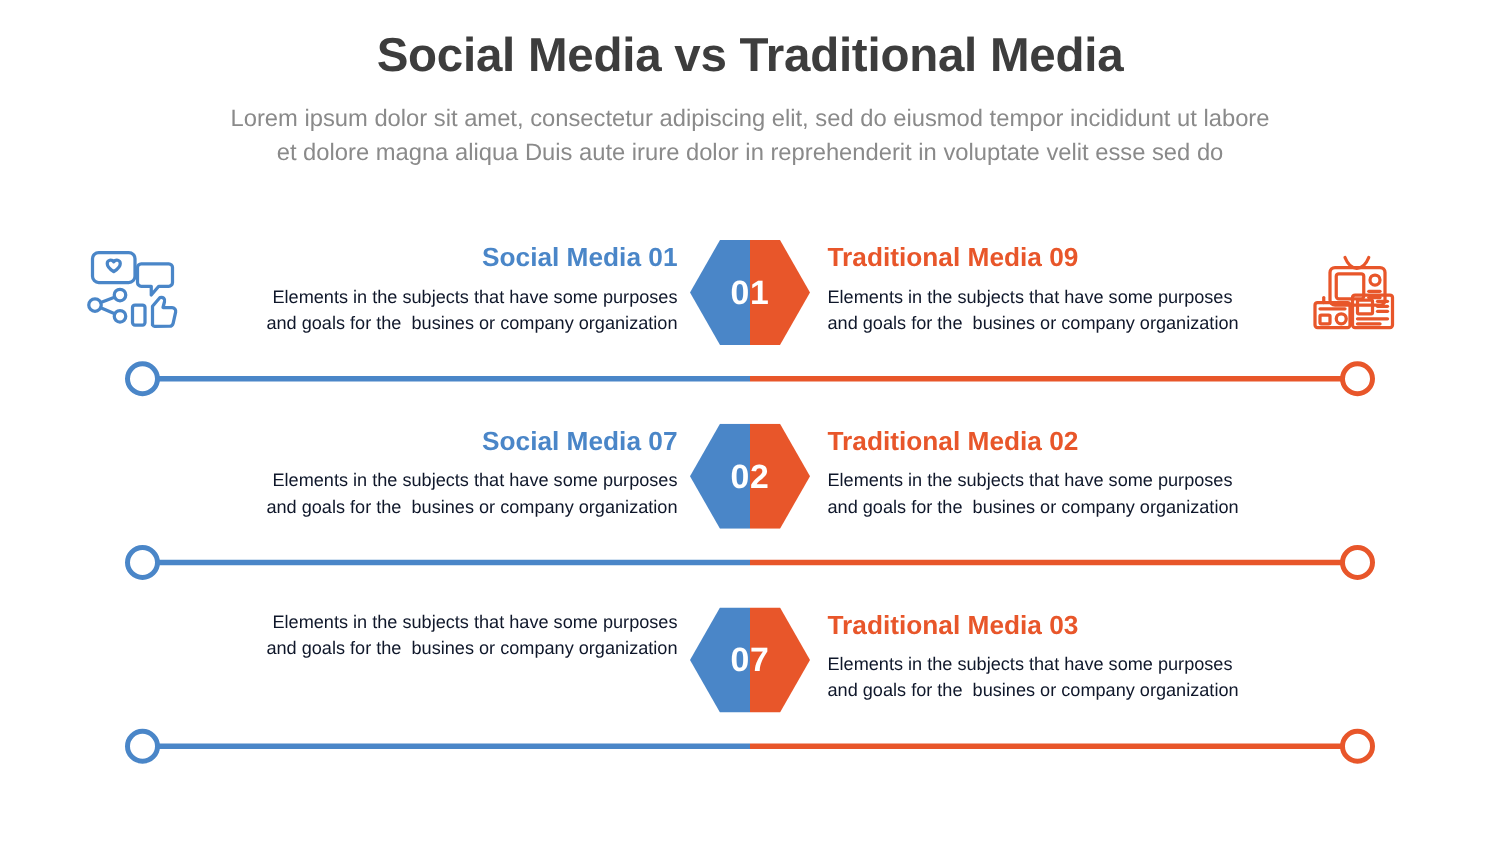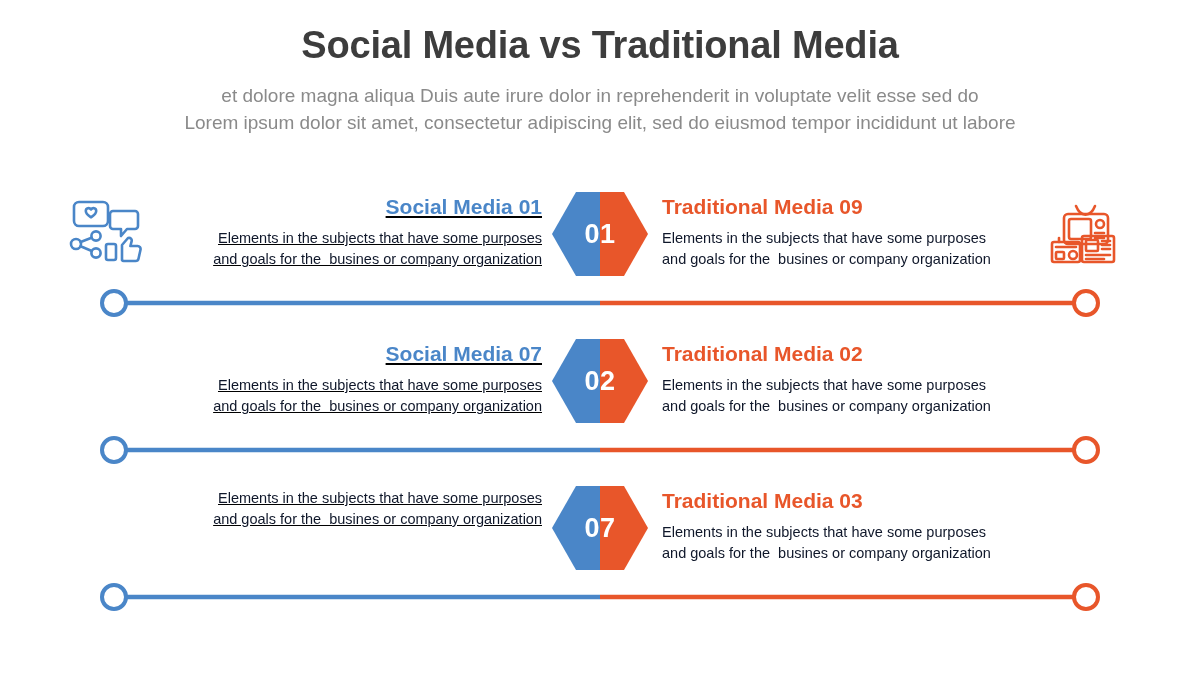--- a/index.html
+++ b/index.html
@@ -62,21 +62,20 @@
 
   
   .side-text {
     position: absolute;
     top: 14px;
     width: 390px;
   }
   .side-left {
     left: 152px;
     text-align: right;
-    text-decoration: underline;
   }
   .side-right {
     left: 662px;
     text-align: left;
   }
 
   .side-heading {
     font-size: 21px;
     font-weight: bold;
     line-height: 1.2;
@@ -137,22 +136,22 @@
   .row-icon svg { display: block; width: 80px; height: 72px; }
 </style>
 </head>
 <body>
 
 <div class="canvas">
 
   <div class="header">
     <div class="main-title">Social Media vs Traditional Media</div>
     <div class="subtitle">
+      <span class="sub-line">Lorem ipsum dolor sit amet, consectetur adipiscing elit, sed do eiusmod tempor incididunt ut labore</span>
       <span class="sub-line">et dolore magna aliqua Duis aute irure dolor in reprehenderit in voluptate velit esse sed do</span>
-      <span class="sub-line">Lorem ipsum dolor sit amet, consectetur adipiscing elit, sed do eiusmod tempor incididunt ut labore</span>
     </div>
   </div>
 
   <div class="row row-1">
 
     <div class="row-icon icon-left">
       <svg viewBox="0 0 80 72" xmlns="http://www.w3.org/2000/svg" fill="none" stroke="#4a86c8" stroke-width="2.6" stroke-linecap="round" stroke-linejoin="round">
         <rect x="8" y="6" width="34" height="24" rx="5"></rect>
         <path d="M25 13.5c-1.6-2.3-5.2-1.6-5.2 1.4 0 3 5.2 6.4 5.2 6.4s5.2-3.4 5.2-6.4c0-3-3.6-3.7-5.2-1.4z"></path>
         <path d="M47 15h22a3 3 0 0 1 3 3v12a3 3 0 0 1-3 3h-8l-6 7v-7h-8a3 3 0 0 1-3-3V18a3 3 0 0 1 3-3z"></path>

